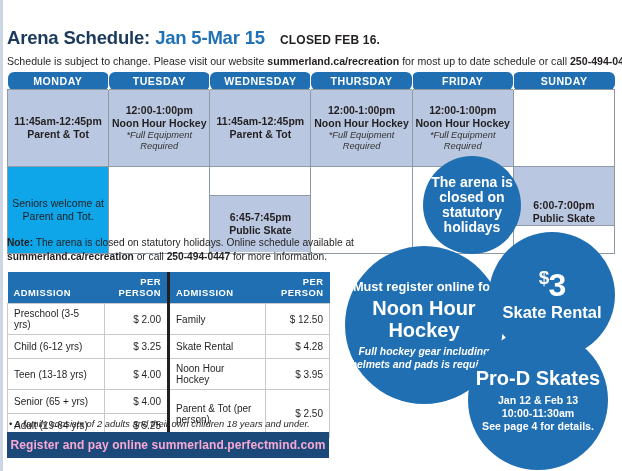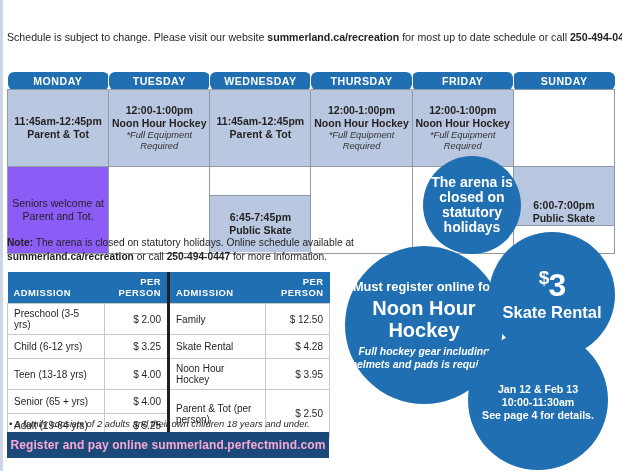--- a/index.html
+++ b/index.html
@@ -37,21 +37,21 @@
   .sched td{
     border:1px solid #8e9aa6;padding:0;vertical-align:top;
     height:76px;background:#ffffff;
   }
   .sched tr.r2 td{height:86px;}
   .cellblock{
     display:flex;flex-direction:column;align-items:center;justify-content:center;
     text-align:center;font-size:10.5px;line-height:12.6px;
   }
   .blue-fill{background:#b9c8e0;}
-  .grey-fill{background:#8b5cf6;}
+  .grey-fill{background:#0ea5e9;}
   .cell-full{height:100%;}
   .ln-b{font-weight:bold;}
   .ln-i{font-style:italic;font-size:9.3px;line-height:11px;color:#333;}
   .ln-n{font-weight:normal;}
 
   
   .part-wed-top{height:28px;background:#ffffff;}
   .part-wed{height:56px;background:#b9c8e0;border-top:1px solid #8e9aa6;
             display:flex;flex-direction:column;align-items:center;justify-content:center;
             text-align:center;font-size:10.5px;line-height:13px;font-weight:bold;}
@@ -107,20 +107,25 @@
   .c-prod .d{font-size:10.6px;font-weight:bold;line-height:13px;margin-top:5px;}
 </style>
 </head>
 <body>
 
 <div class="page">
 
   <div class="left-strip"></div>
 
   <div class="hdr">
+    <div class="title-line">
+      <span class="title-main">Arena Schedule:</span>
+      <span class="title-dates">Jan 5-Mar 15</span>
+      <span class="title-closed">CLOSED FEB 16.</span>
+    </div>
     <div class="subline">
       <span>Schedule is subject to change. Please visit our website </span><b>summerland.ca/recreation</b><span> for most up to date schedule or call </span><b>250-494-0447.</b>
     </div>
   </div>
 
   <table class="sched">
     <thead>
       <tr>
         <th>MONDAY</th>
         <th>TUESDAY</th>
@@ -269,20 +274,21 @@
     <div class="l2">Noon Hour Hockey</div>
     <div class="l3">Full hockey gear including helmets and pads is required.</div>
   </div>
 
   <div class="circle c-three">
     <div class="amt"><sup>$</sup><span>3</span></div>
     <div class="lbl">Skate Rental</div>
   </div>
 
   <div class="circle c-prod">
+    <div class="t">Pro-D Skates</div>
     <div class="d">
       <div>Jan 12 &amp; Feb 13</div>
       <div>10:00-11:30am</div>
       <div>See page 4 for details.</div>
     </div>
   </div>
 
 </div>
 
 </body></html>

